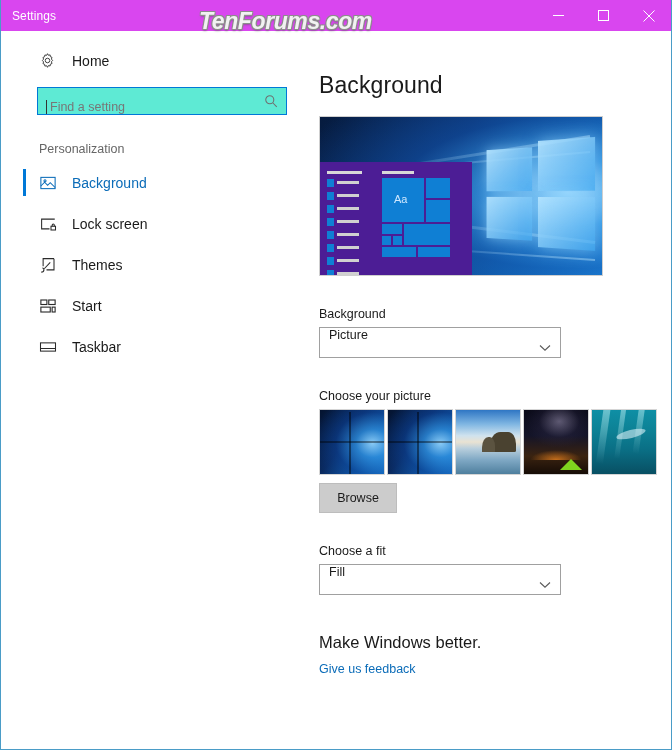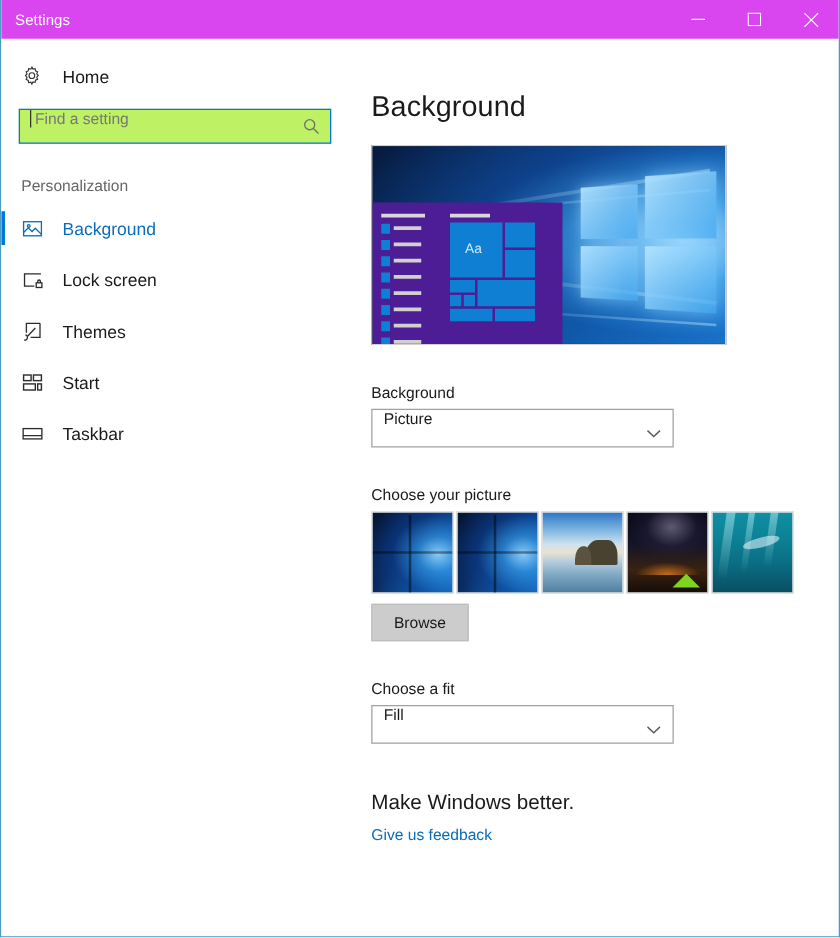--- a/index.html
+++ b/index.html
@@ -62,20 +62,21 @@
        0px  2px 2px rgba(90,90,90,.55);
     z-index: 9;
     pointer-events: none;
     white-space: nowrap;
   }
 
   
   .body {
     display: flex;
     height: 717px;
+    padding-left: 22px;
   }
 
   
   .sidebar {
     width: 290px;
     flex: 0 0 290px;
     background: #ffffff;
     padding-top: 14px;
     position: relative;
   }
@@ -85,22 +86,22 @@
     padding-left: 16px;
     margin-bottom: 11px;
   }
   .home-row .ico { width: 30px; display:flex; align-items:center; color:#333; }
   .home-row .lbl { font-size: 14px; color: #1a1a1a; margin-left: 3px; }
 
   .searchwrap {
     margin: 0 26px 0 14px;
     height: 28px;
     border: 1px solid #0078d7;
-    background: #bef264;
-    display: flex; align-items: flex-start;
+    background: #5eead4;
+    display: flex; align-items: flex-end;
     position: relative;
   }
   .searchwrap .caret {
     width: 1px; height: 14px; background: #333;
     margin-left: 8px;
   }
   .searchwrap .ph {
     font-size: 12.5px; color: #777;
     margin-left: 3px;
   }
@@ -363,20 +364,21 @@
       </div>
       <div class="winbtn">
         <svg width="12" height="12" viewBox="0 0 12 12">
             <line x1="0.5" y1="0.5" x2="11.5" y2="11.5" stroke="#fff" stroke-width="1"></line>
             <line x1="11.5" y1="0.5" x2="0.5" y2="11.5" stroke="#fff" stroke-width="1"></line>
           </svg>
       </div>
     </div>
   </div>
 
+  <div class="watermark">TenForums.com</div>
 
   <div class="body">
 
     <div class="sidebar">
 
       <div class="home-row">
         <span class="ico">
           <svg width="17" height="17" viewBox="0 0 24 24" fill="none" stroke="currentColor" stroke-width="1.3">
             <circle cx="12" cy="12" r="3.2"></circle>
             <path d="M12 2.4l1.2 2.2 2.5-.5.4 2.5 2.3 1-.9 2.4 1.7 1.9-1.7 1.9.9 2.4-2.3 1-.4 2.5-2.5-.5L12 21.6l-1.2-2.2-2.5.5-.4-2.5-2.3-1 .9-2.4L4.8 12l1.7-1.9-.9-2.4 2.3-1 .4-2.5 2.5.5z"></path>

